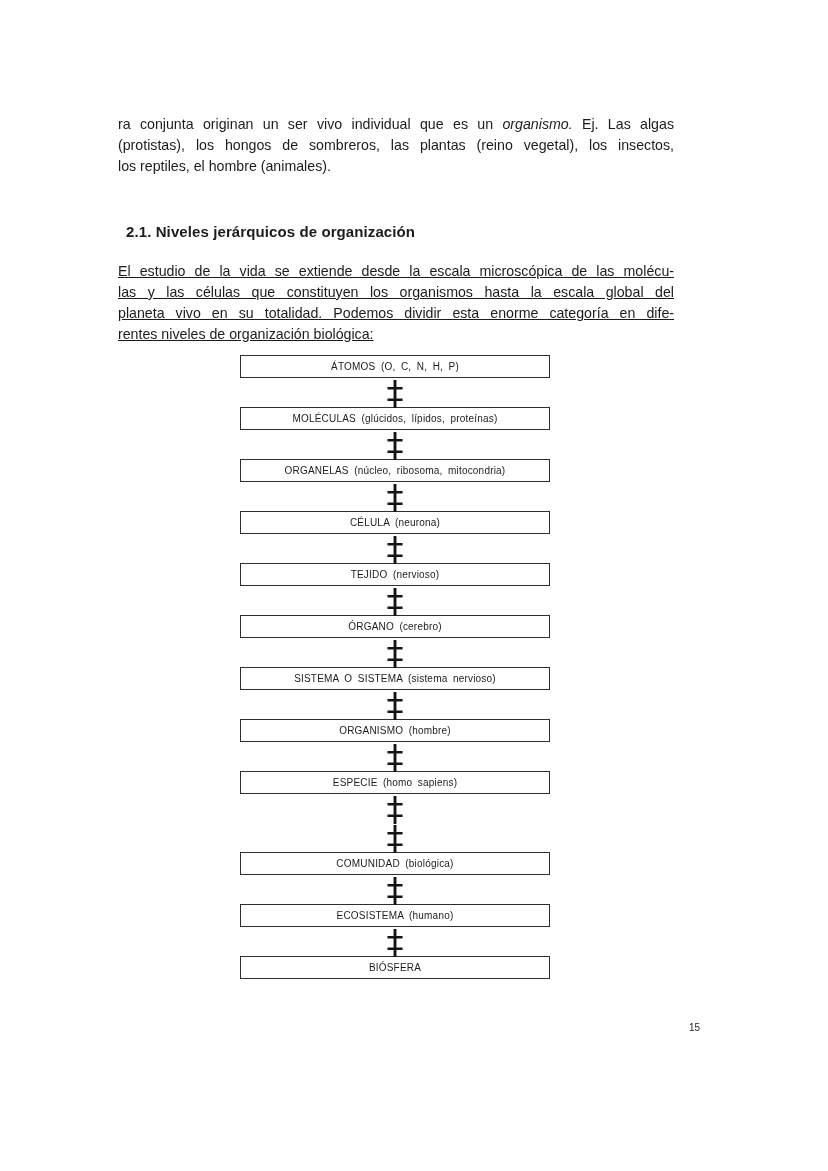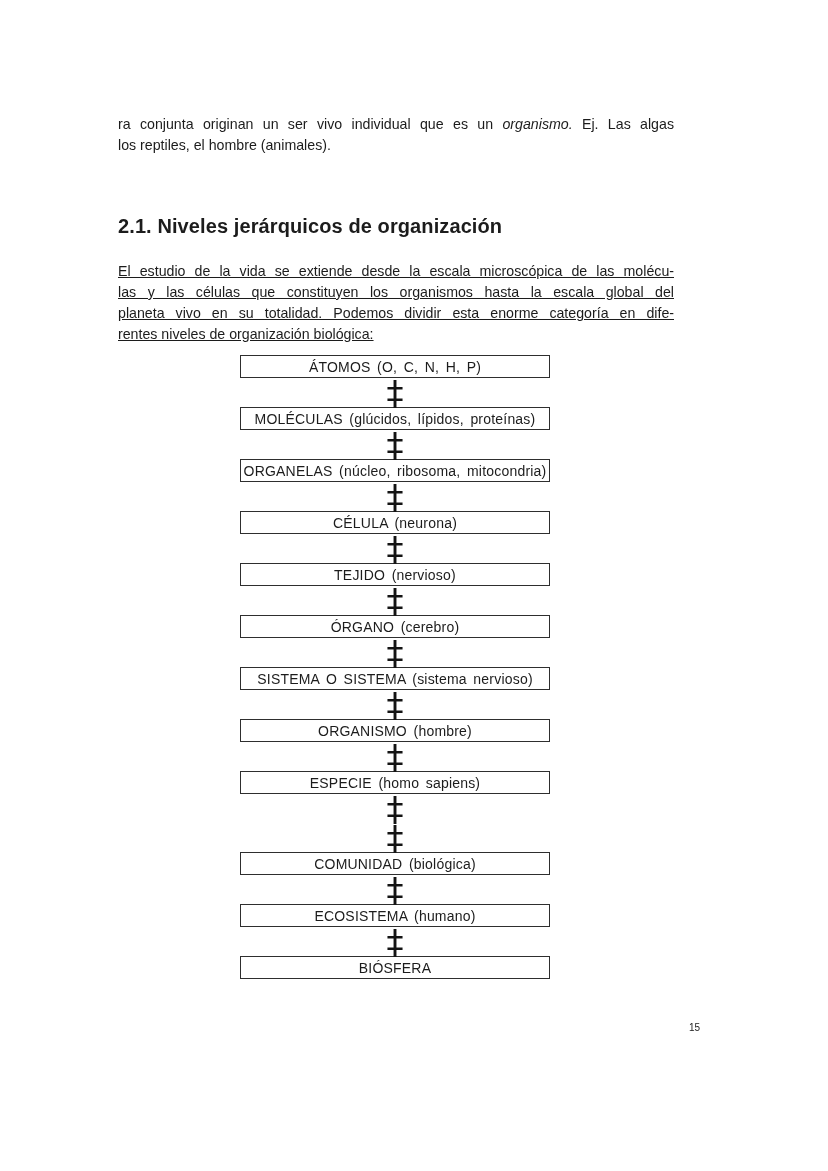--- a/index.html
+++ b/index.html
@@ -37,22 +37,22 @@
   .line { width: 100%; }
   .line.justify {
     text-align: justify;
     text-align-last: justify;
   }
   .italic { font-style: italic; margin-top: 32px; }
   .heading {
     position: absolute;
     left: 0;
     top: 215px;
-    margin: 0;
-    font-size: 20px;
+    margin: 8px;
+    font-size: 15px;
     font-weight: bold;
     letter-spacing: 0.1px;
   }
   .diagram {
     position: absolute;
     left: 122px;
     top: 355px;
     width: 310px;
     display: flex;
     flex-direction: column;
@@ -63,21 +63,21 @@
     height: 23px;
     border: 1px solid #2e2e2e;
     background: #ffffff;
     display: flex;
     align-items: center;
     justify-content: center;
     position: relative;
     z-index: 1;
   }
   .level-label {
-    font-size: 14px;
+    font-size: 10px;
     word-spacing: 2.5px;
     letter-spacing: 0.2px;
     white-space: nowrap;
   }
   .connector {
     height: 29px;
     display: flex;
     align-items: center;
     justify-content: center;
     font-size: 34px;
@@ -96,20 +96,21 @@
   }
 </style>
 </head>
 <body>
 
 <div class="sheet">
   <div class="content">
 
     <div class="paragraph" id="intro-paragraph">
         <div class="line justify"><span class="">ra conjunta originan un ser vivo individual que es un </span><span class="italic">organismo.</span><span class=""> Ej. Las algas</span></div>
+        <div class="line justify"><span class="">(protistas), los hongos de sombreros, las plantas (reino vegetal), los insectos,</span></div>
         <div class="line"><span class="">los reptiles, el hombre (animales).</span></div>
       </div>
 
     <h2 class="heading">2.1. Niveles jerárquicos de organización</h2>
 
     <div class="paragraph" id="body-paragraph">
         <div class="line justify"><span class="">El estudio de la vida se extiende desde la escala microscópica de las molécu-</span></div>
         <div class="line justify"><span class="">las y las células que constituyen los organismos hasta la escala global del</span></div>
         <div class="line justify"><span class="">planeta vivo en su totalidad. Podemos dividir esta enorme categoría en dife-</span></div>
         <div class="line"><span class="">rentes niveles de organización biológica:</span></div>

